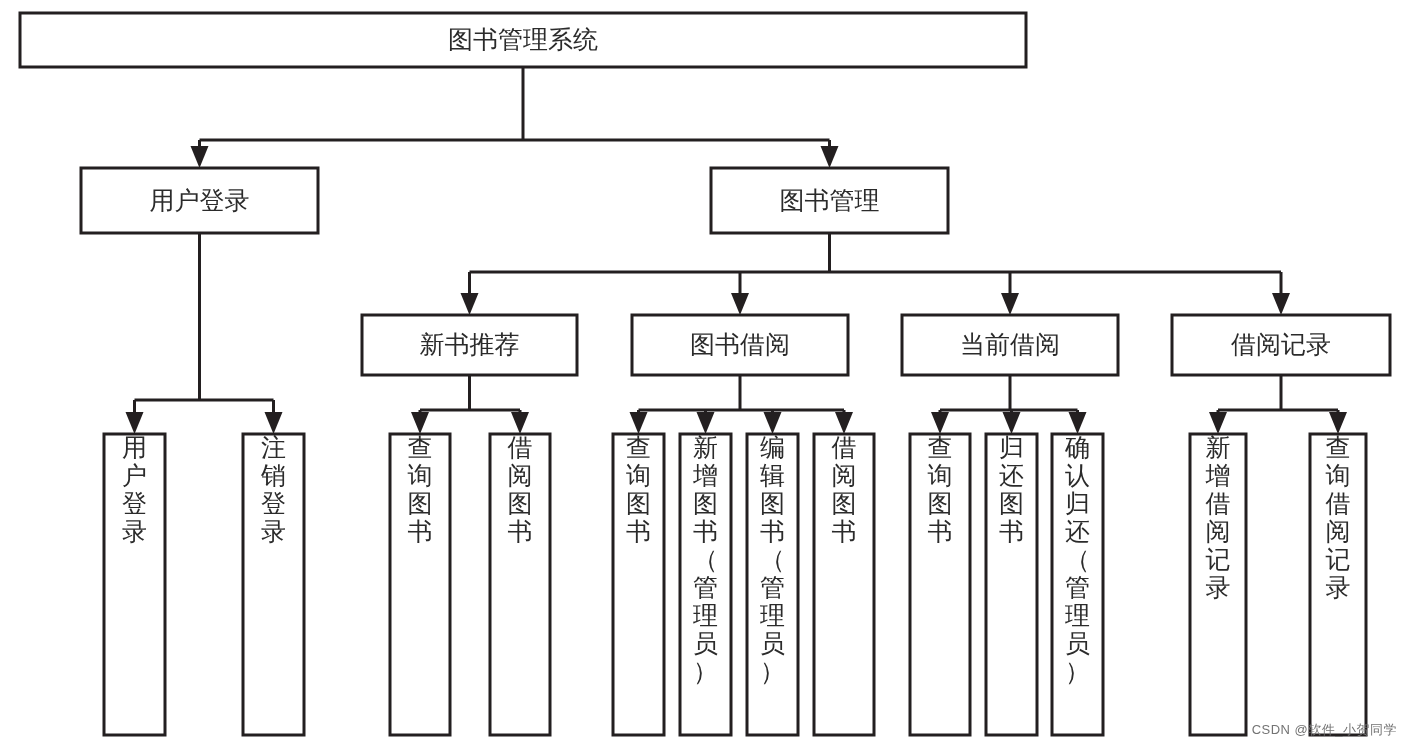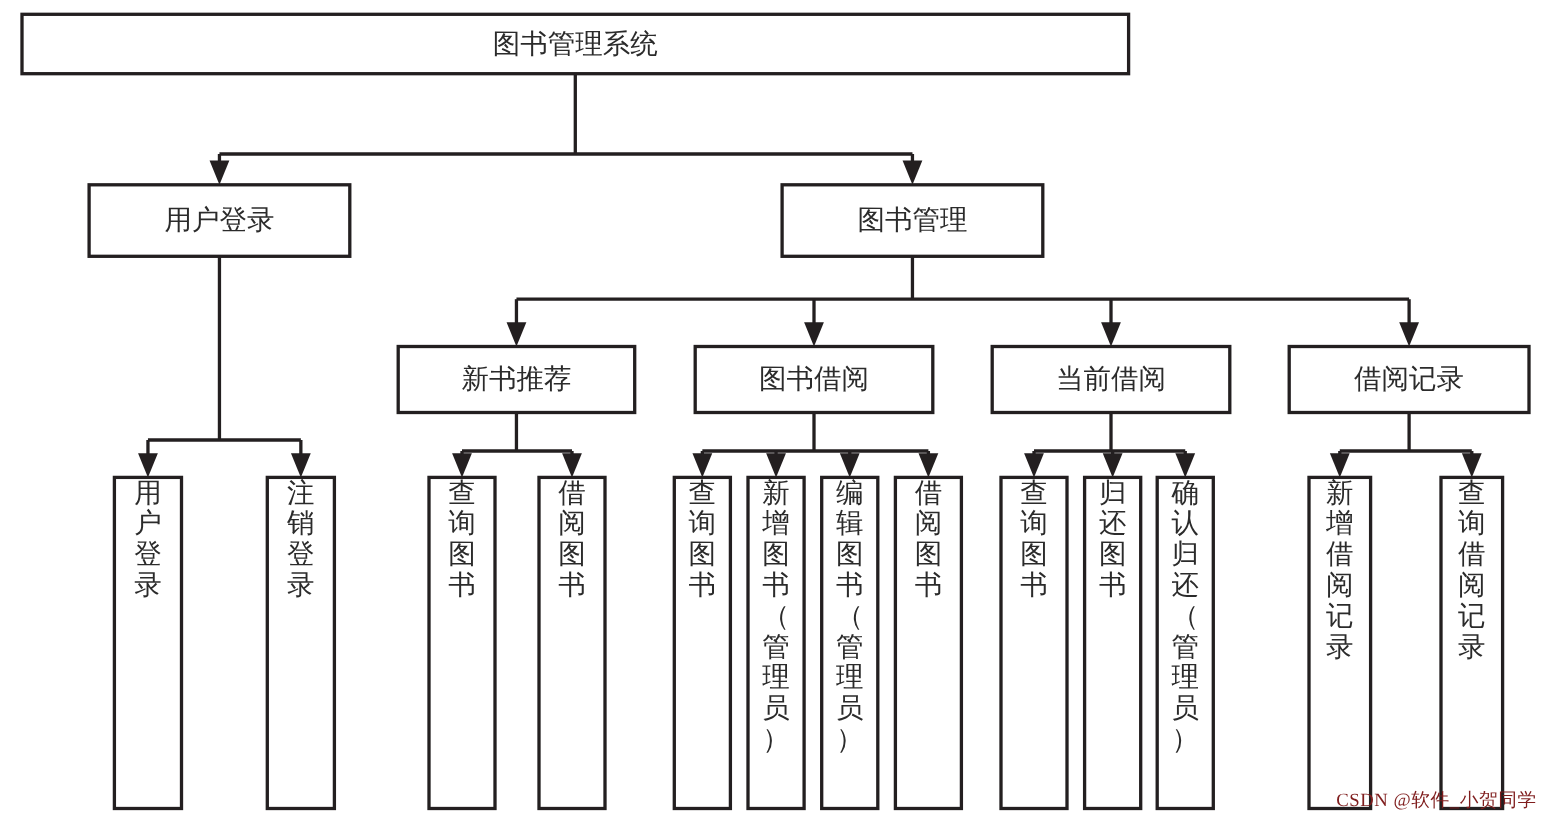--- a/index.html
+++ b/index.html
@@ -50,23 +50,23 @@
   .node-label-v {
     font-family: "DejaVu Sans", "Liberation Sans", sans-serif;
     font-size: 25px;
     fill: #2b2b2b;
     text-anchor: middle;
   }
   .watermark-text {
     position: absolute;
     right: 8px;
     bottom: 8px;
-    font-family: Liberation Serif, serif;
-    font-size: 17px;
-    color: #7f1d1d;
+    font-family: Liberation Sans, sans-serif;
+    font-size: 13px;
+    color: #737373;
     letter-spacing: 0.5px;
     white-space: nowrap;
     pointer-events: none;
   }
 </style>
 </head>
 <body>
 
 <div id="diagram-root">
   <svg class="diagram-canvas" viewBox="0 0 1405 747" xmlns="http://www.w3.org/2000/svg">

